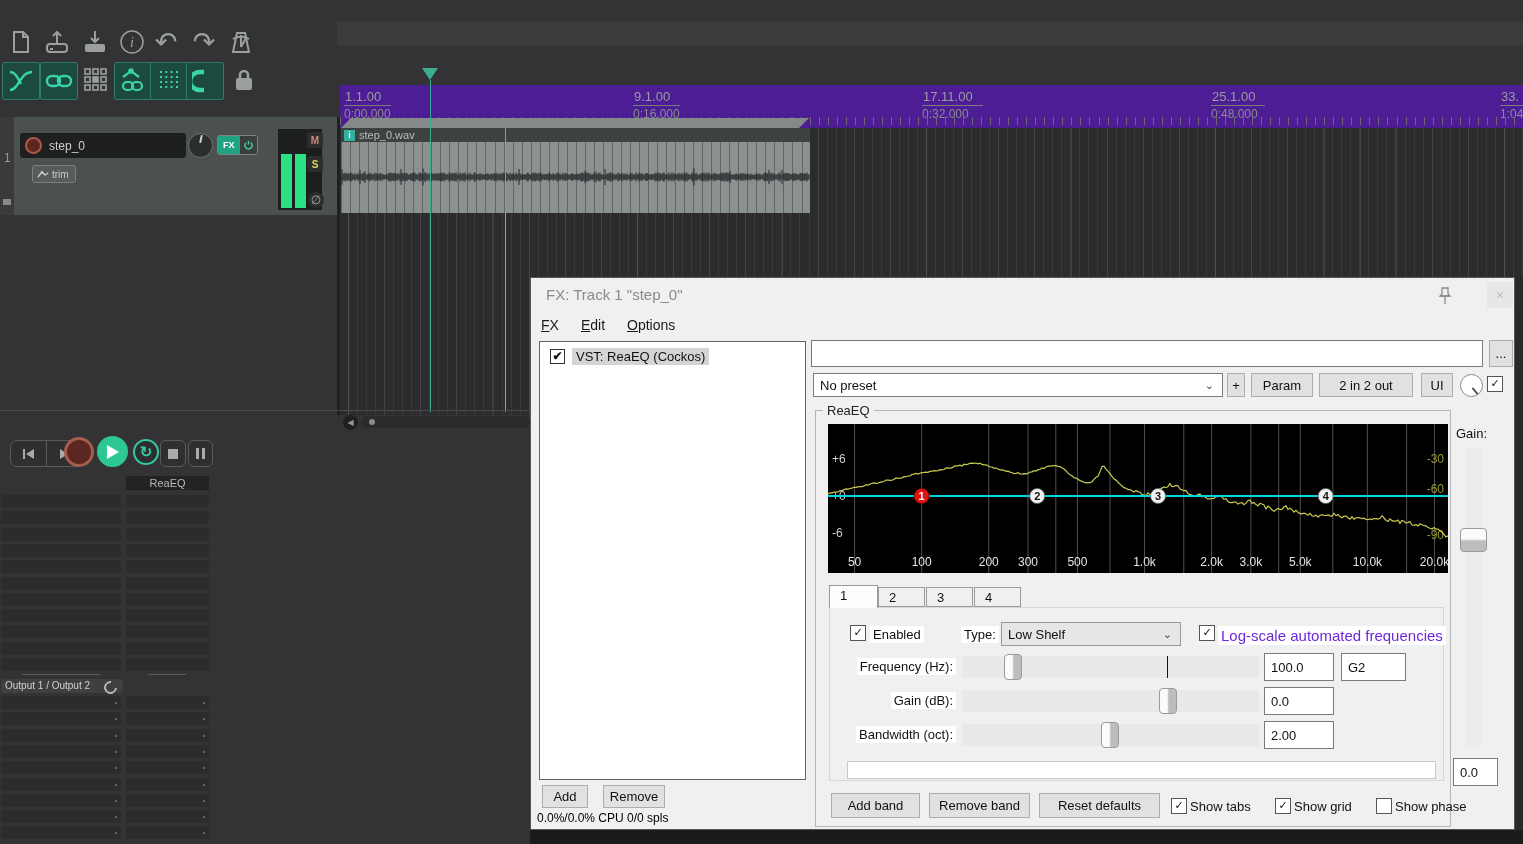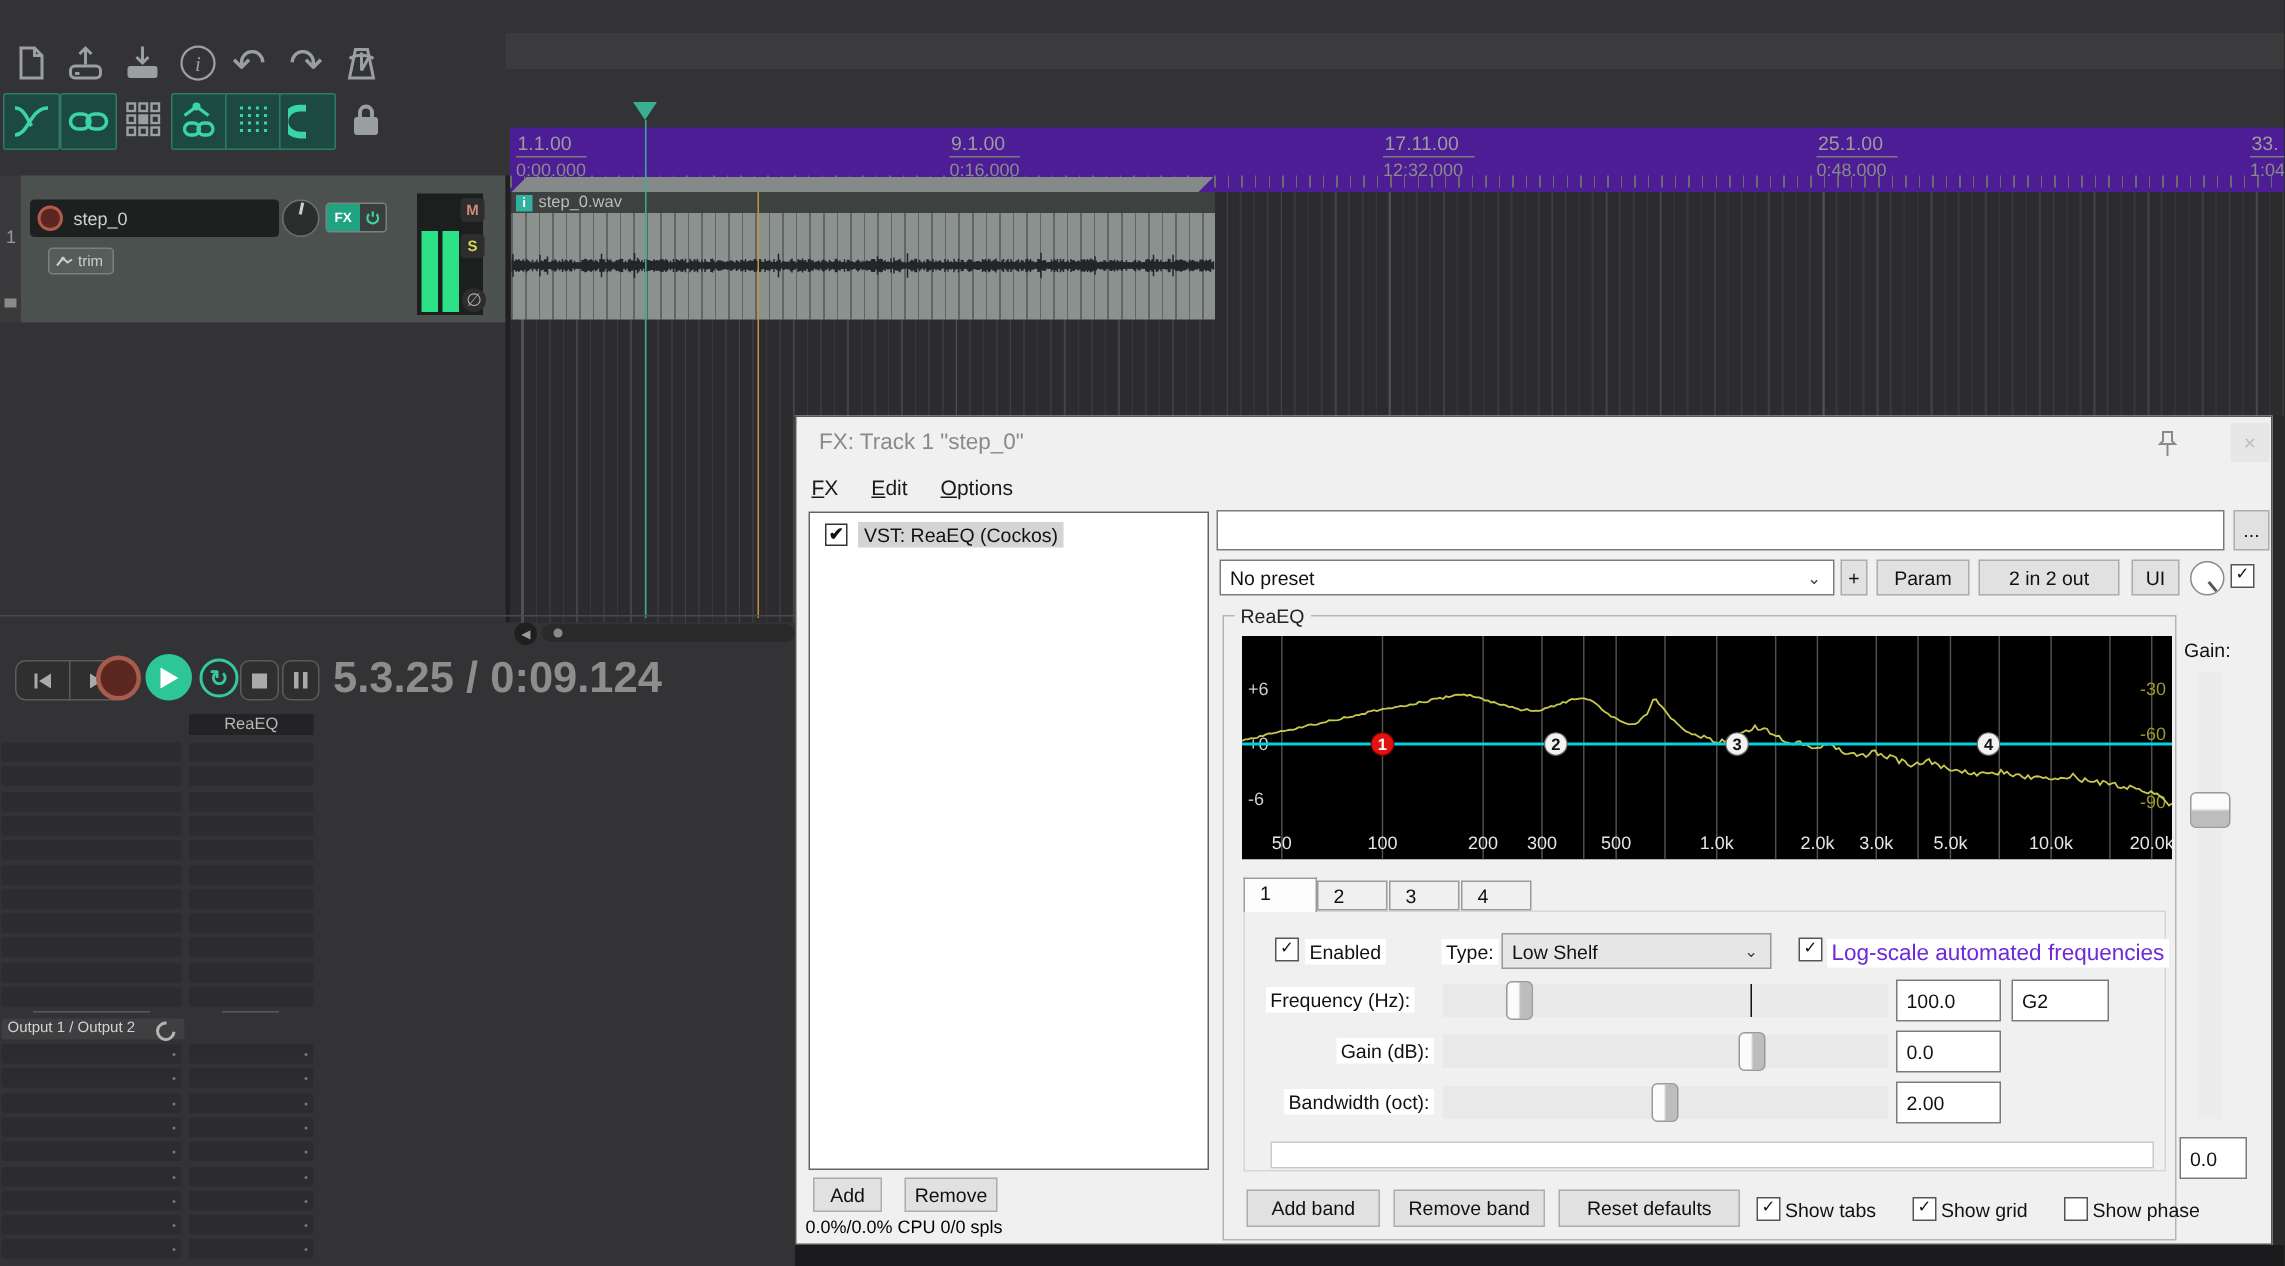--- a/index.html
+++ b/index.html
@@ -197,21 +197,21 @@
         <path d="M8 11V8a4 4 0 0 1 8 0v3" fill="none" stroke="#9aa0a0" stroke-width="2.6"></path>
       </svg>
   </div>
 
   <div class="abs topstrip"></div>
 
   <div class="abs ruler">
     <div id="ruler-marks">
         <div class="ruler-mark" style="left: 4px;"><div class="ruler-beat">1.1.00</div><div class="ruler-time">0:00.000</div></div>
         <div class="ruler-mark" style="left: 293px;"><div class="ruler-beat">9.1.00</div><div class="ruler-time">0:16.000</div></div>
-        <div class="ruler-mark" style="left: 582px;"><div class="ruler-beat">17.11.00</div><div class="ruler-time">12:32.000</div></div>
+        <div class="ruler-mark" style="left: 582px;"><div class="ruler-beat">17.11.00</div><div class="ruler-time">0:32.000</div></div>
         <div class="ruler-mark" style="left: 871px;"><div class="ruler-beat">25.1.00</div><div class="ruler-time">0:48.000</div></div>
         <div class="ruler-mark" style="left: 1160px;"><div class="ruler-beat">33.</div><div class="ruler-time">1:04</div></div>
       </div>
     <div class="ruler-ticks"></div>
     <div class="sel-bar"></div>
   </div>
 
   <div class="abs arrange"></div>
 
   <div class="abs item">
@@ -286,21 +286,20 @@
       </svg>
   </div>
   <div class="abs" style="left:133px;top:439px;width:26px;height:26px;border-radius:50%;background:#2c2f2e;border:2px solid #35c9a0;box-sizing:border-box;color:#35c9a0;display:flex;align-items:center;justify-content:center;font-size:15px;font-weight:bold;">↻</div>
   <div class="tbtn" style="left:160px;width:26px;border-radius:6px;">
     <span style="width:10px;height:10px;background:#a9aba9;display:inline-block;"></span>
   </div>
   <div class="tbtn" style="left:188px;width:25px;border-radius:6px;gap:3px;">
     <span style="width:3px;height:11px;background:#a9aba9;display:inline-block;"></span>
     <span style="width:3px;height:11px;background:#a9aba9;display:inline-block;"></span>
   </div>
-  <div class="timedisp">5.3.25 / 0:09.124</div>
 
   <div class="abs scroll-left">◀</div>
   <div class="abs scroll-bar">
     <div class="scroll-dot"></div>
   </div>
 
   <div id="param-list" class="abs" style="left:0;top:470px;width:215px;height:374px;">
       <div class="plist-head" style="left: 126px; top: 6px; width: 83px; height: 14px;">ReaEQ</div>
       <div class="plist-row" style="left: 1px; top: 25px; width: 120px; height: 13px;"></div>
       <div class="plist-row" style="left: 126px; top: 25px; width: 83px; height: 13px;"></div>
@@ -511,21 +510,21 @@
     <div style="position:absolute;left:925px;top:148px;font-size:13px;color:#111;">Gain:</div>
     <div class="vtrack"></div>
     <div class="vthumb"></div>
     <div class="field" style="left:922px;top:480px;width:45px;height:28px;">
         <span>0.0</span>
       </div>
   <div class="tab active" style="left: 298px; top: 307px; width: 49px; height: 23px; position: absolute;">1</div>
       <div class="tab" style="left: 347px; top: 309px; width: 47px; height: 20px; position: absolute;">2</div>
       <div class="tab" style="left: 395px; top: 309px; width: 47px; height: 20px; position: absolute;">3</div>
       <div class="tab" style="left: 443px; top: 309px; width: 47px; height: 20px; position: absolute;">4</div>
-      <div class="rowlabel" style="left: 300px; top: 381px; width: 125px; position: absolute; text-align: center;"><span>Frequency (Hz):</span></div>
+      <div class="rowlabel" style="left: 300px; top: 381px; width: 125px; position: absolute;"><span>Frequency (Hz):</span></div>
       <div class="slider-track" style="left: 431px; top: 378px; width: 297px; position: absolute;"></div>
       <div class="slider-tick" style="left: 635.93px; top: 378px; position: absolute;"></div>
       <div class="slider-thumb" style="left: 473.084px; top: 376px; position: absolute;"></div>
       <div class="field" style="left: 733px; top: 375px; width: 70px; height: 28px; position: absolute; text-align: center;">100.0</div>
       <div class="field" style="left: 810px; top: 375px; width: 65px; height: 28px; position: absolute;">G2</div>
       <div class="rowlabel" style="left: 300px; top: 415px; width: 125px; position: absolute;"><span>Gain (dB):</span></div>
       <div class="slider-track" style="left: 431px; top: 412px; width: 297px; position: absolute;"></div>
       <div class="slider-thumb" style="left: 628.118px; top: 410px; position: absolute;"></div>
       <div class="field" style="left: 733px; top: 409px; width: 70px; height: 28px; position: absolute;">0.0</div>
       <div class="rowlabel" style="left: 300px; top: 449px; width: 125px; position: absolute;"><span>Bandwidth (oct):</span></div>

